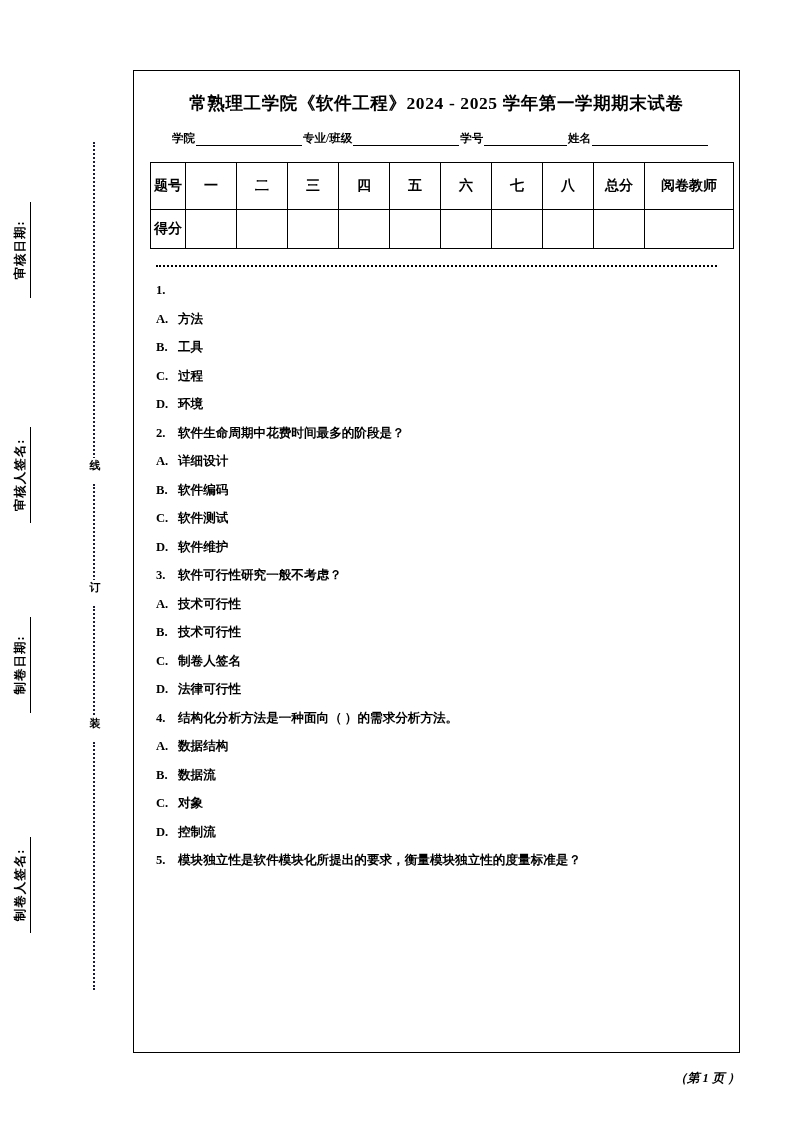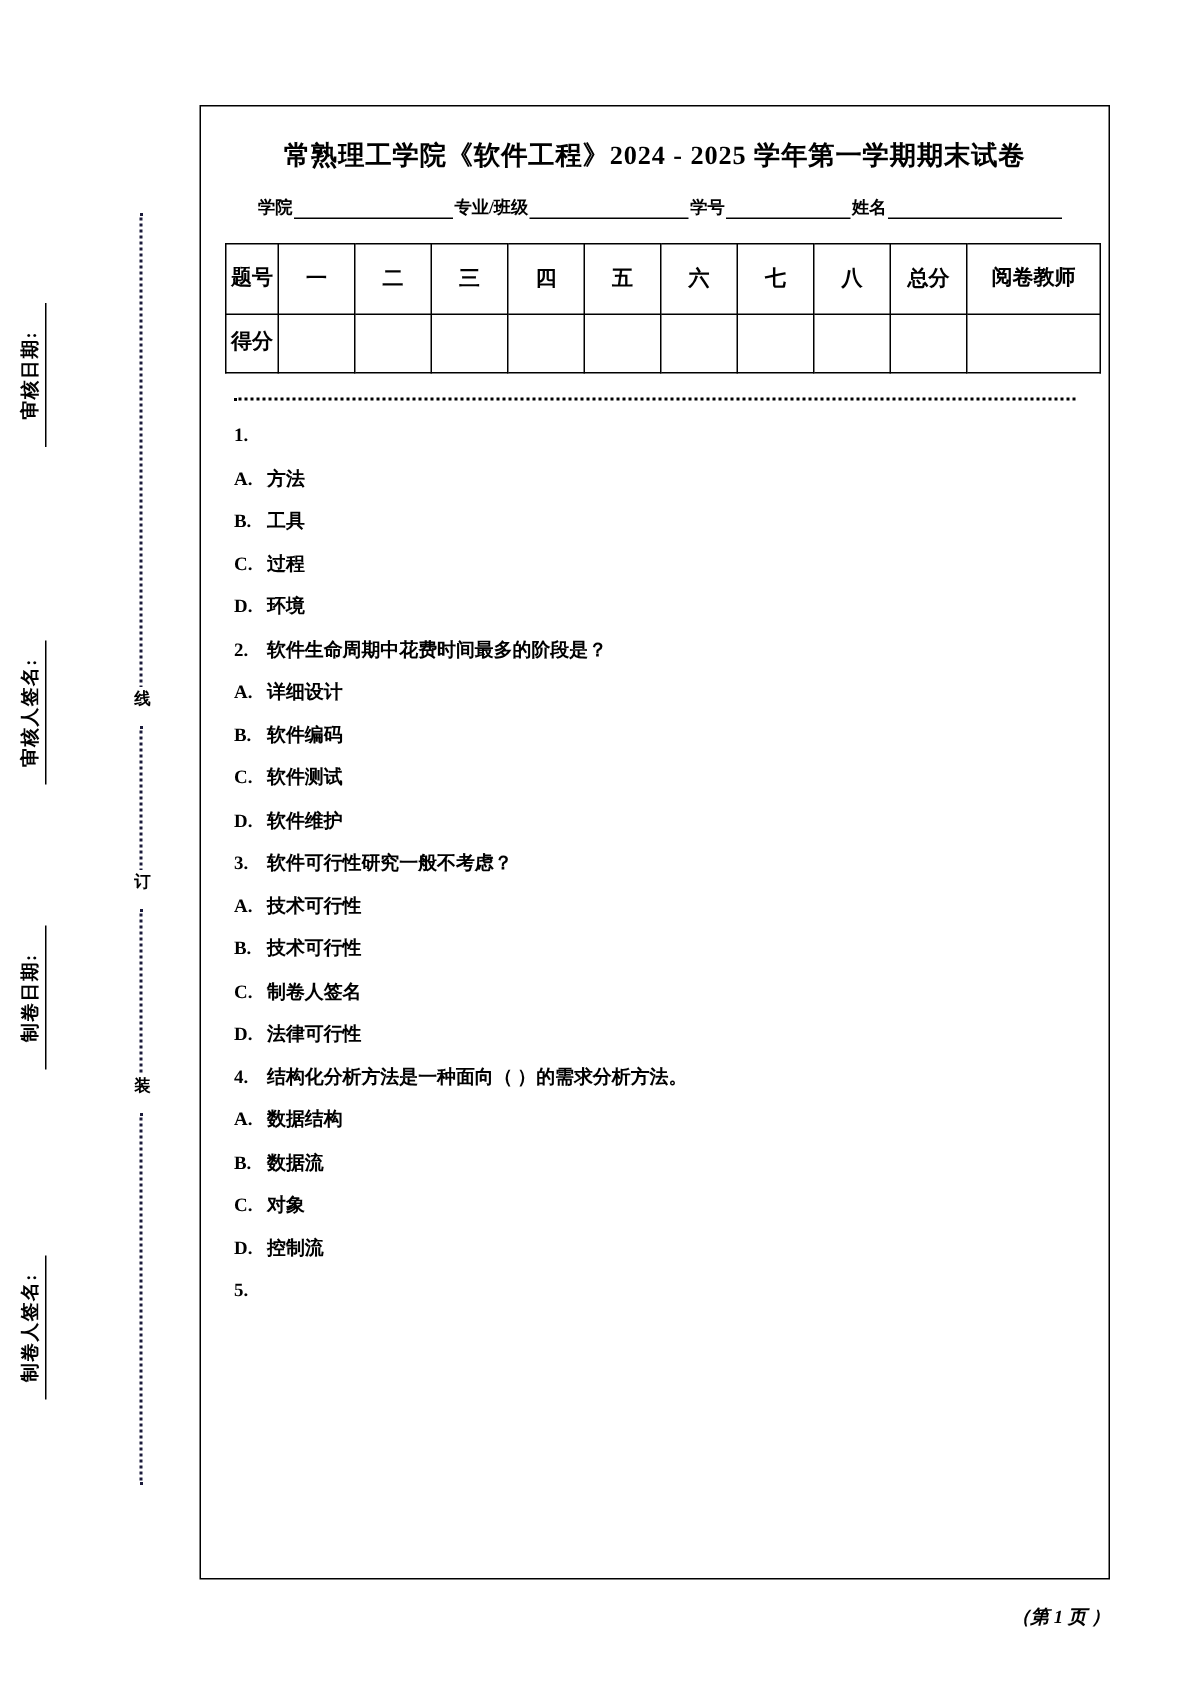--- a/index.html
+++ b/index.html
@@ -340,19 +340,20 @@
         <span class="o-letter">C.</span>
         <span>对象</span>
       </div>
       <div class="q-opt">
         <span class="o-letter">D.</span>
         <span>控制流</span>
       </div>
 
       <div class="q-stem">
         <span class="q-no">5.</span>
+        <span>模块独立性是软件模块化所提出的要求，衡量模块独立性的度量标准是？</span>
       </div>
 
     </div>
   </div>
 </div>
 
 <div id="footer">（第 1 页 ）</div>
 
 </body></html>

